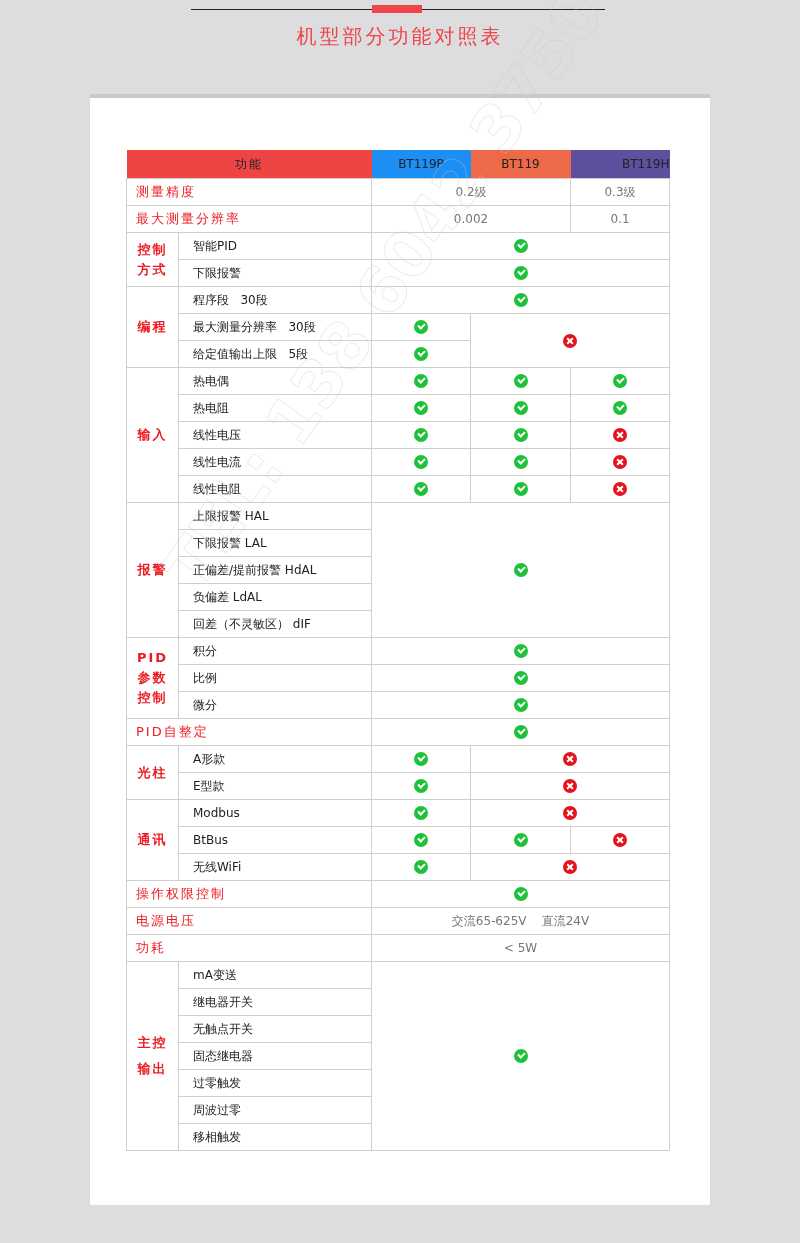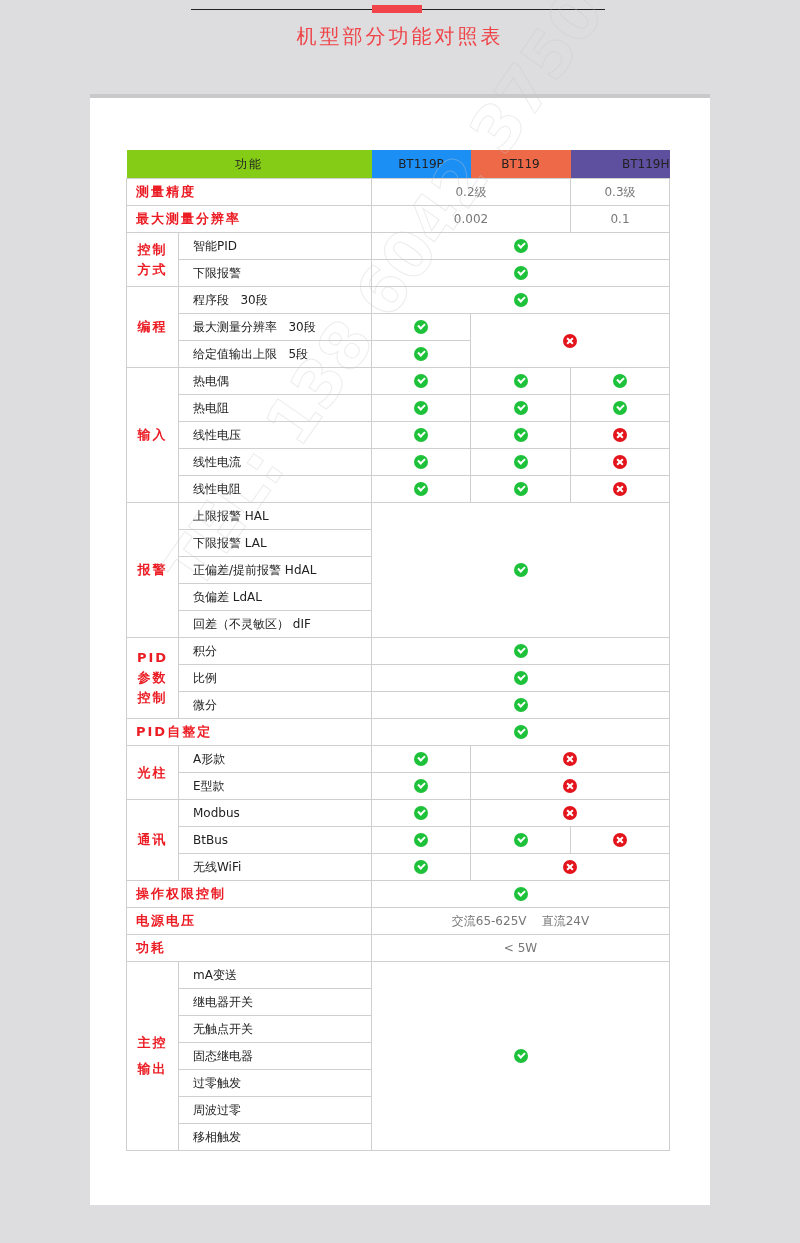--- a/index.html
+++ b/index.html
@@ -8,25 +8,25 @@
     font-family:"DejaVu Sans","Liberation Sans",sans-serif;
   }
   .top-line { position:absolute; left:191px; top:9px; width:414px; height:1px; background:#222; }
   .top-accent { position:absolute; left:372px; top:5px; width:50px; height:8px; background:#f0434a; }
   .page-title { position:absolute; left:0; width:800px; top:23px; text-align:center; color:#ef4448;
     font-size:20px; letter-spacing:3px; }
   .card { position:absolute; left:90px; top:94px; width:620px; height:1111px; background:#fff;
     border-top:4px solid #c9c8ca; box-sizing:border-box; }
   table.grid { position:absolute; left:126px; top:150px; border-collapse:collapse; table-layout:fixed; }
   table.grid td { border:1px solid #cfcfcf; padding:0; height:26px; font-size:12px; color:#222; vertical-align:middle; }
-  .h-func { background:#84cc16; color:#fff; font-size:16px; text-align:center; height:28px !important; border:none !important; letter-spacing:2px; }
+  .h-func { background:#ef4444; color:#fff; font-size:16px; text-align:center; height:28px !important; border:none !important; letter-spacing:2px; }
   .h-p { background:#1c8ff5; color:#fff; font-size:16px; text-align:center; border:none !important; }
   .h-n { background:#ee6947; color:#fff; font-size:16px; text-align:center; border:none !important; }
   .h-h { background:#5e4f9f; color:#fff; font-size:16px; text-align:right; border:none !important; }
-  .red { color:#ec1c24 !important; font-weight:bold; font-size:13px !important; letter-spacing:2px; padding-left:9px !important; }
+  .red { color:#ec1c24 !important; font-weight:normal; font-size:13px !important; letter-spacing:2px; padding-left:9px !important; }
   .grp { color:#ec1c24 !important; font-weight:bold; font-size:13px !important; text-align:center; letter-spacing:2px; line-height:20px; }
   .sub { padding-left:14px !important; font-size:12px; }
   .val { color:#777 !important; text-align:center; font-size:12px; }
   .c { text-align:center; }
   .ic { display:inline-block; width:14px; height:14px; border-radius:50%; position:relative; vertical-align:middle; }
   .ok { background:#1ec23a; }
   .ok::after { content:""; position:absolute; left:4px; top:3px; width:5px; height:3px;
     border-left:2px solid #fff; border-bottom:2px solid #fff; transform:rotate(-45deg); }
   .no { background:#e3141c; }
   .no::before, .no::after { content:""; position:absolute; left:3px; top:6px; width:8px; height:2px; background:#fff; }

